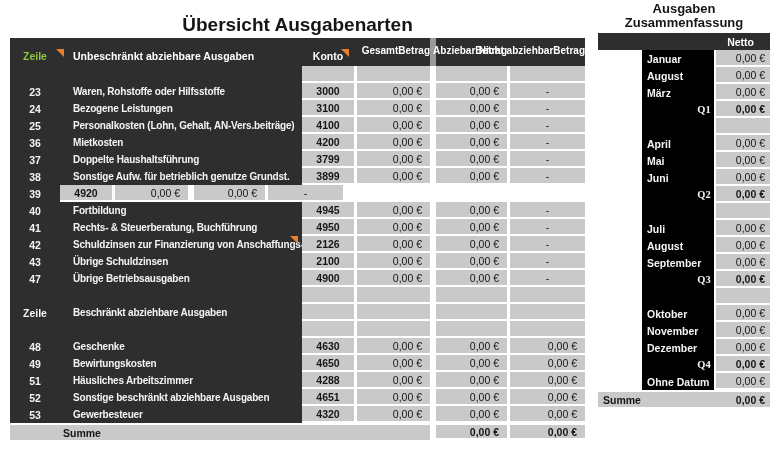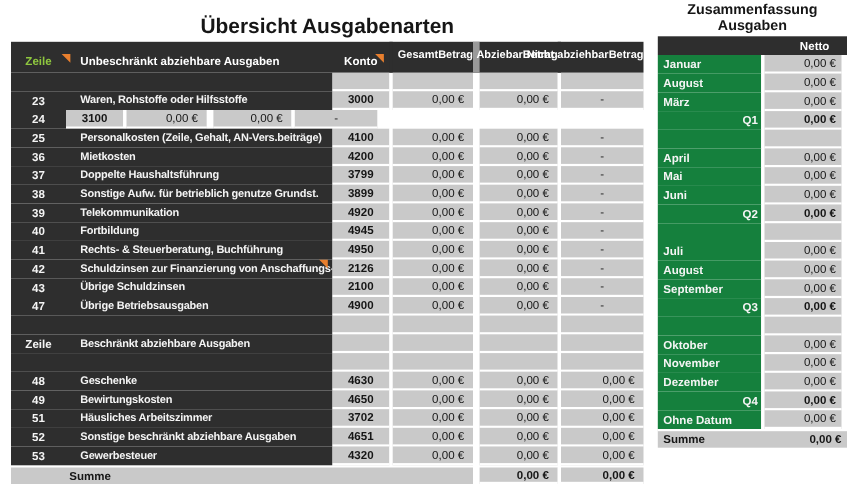--- a/index.html
+++ b/index.html
@@ -52,41 +52,41 @@
   .tri-zeile{left:46px;top:11px;}
   .tri-konto{left:331px;top:11px;}
   .tri-row{right:4px;top:0;}
 
   
   .rpanel{position:absolute;left:598px;top:33px;width:172px;}
   .rheader{box-sizing:border-box;height:17px;background:#2e2e2e;color:#fff;
            display:flex;justify-content:flex-end;align-items:center;
            padding-right:16px;font-size:10.5px;font-weight:700;}
   .rrow{display:flex;height:17px;}
-  .rlabel{box-sizing:border-box;width:94px;background:#15803d;color:#f4f4f4;
+  .rlabel{box-sizing:border-box;width:94px;background:#000000;color:#f4f4f4;
           display:flex;align-items:center;padding-left:5px;font-size:10.5px;
-          font-weight:700;white-space:nowrap;overflow:hidden;}
-  .qlabel{justify-content:flex-end;padding-left:0;padding-right:3px;}
+          font-weight:700;white-space:nowrap;overflow:hidden;margin-left:44px;}
+  .qlabel{justify-content:flex-end;padding-left:0;padding-right:3px;font-family:Liberation Serif, serif;}
   .rline{width:3px;background:#fff;}
   .rval{box-sizing:border-box;width:70px;background:#c9c9c9;border-bottom:2px solid #fff;
         display:flex;align-items:center;justify-content:flex-end;padding-right:5px;
         font-size:10.5px;color:#161616;}
   .rrow-sum{box-sizing:border-box;height:17px;border-top:2px solid #fff;background:#c9c9c9;
             display:flex;justify-content:space-between;align-items:center;
             padding:0 5px;font-size:10.5px;font-weight:700;color:#161616;}
 </style>
 </head>
 <body>
 
 <div class="screen">
 
   <div class="ltitle">Übersicht Ausgabenarten</div>
   <div class="rtitle">
+    <div>Ausgaben</div>
     <div>Zusammenfassung</div>
-    <div>Ausgaben</div>
   </div>
 
   <div class="ltable">
     <div class="lheader">
       <div class="hc h-zeile">
         <span>Zeile</span>
       </div>
       <div class="hc h-label">
         <span>Unbeschränkt abziehbare Ausgaben</span>
       </div>
@@ -129,31 +129,32 @@
           <div class="cell gray konto">3000</div>
           <div class="cell linecol"></div>
           <div class="cell gray val w-ges">0,00 €</div>
           <div class="cell gapcol"></div>
           <div class="cell gray val w-abz">0,00 €</div>
           <div class="cell linecol"></div>
           <div class="cell gray dashc w-nicht">-</div>
         </div>
         <div class="lrow">
           <div class="cell dark zeile">24</div>
+          <div class="cell dark label">Bezogene Leistungen</div>
           <div class="cell gray konto">3100</div>
           <div class="cell linecol"></div>
           <div class="cell gray val w-ges">0,00 €</div>
           <div class="cell gapcol"></div>
           <div class="cell gray val w-abz">0,00 €</div>
           <div class="cell linecol"></div>
           <div class="cell gray dashc w-nicht">-</div>
         </div>
         <div class="lrow">
           <div class="cell dark zeile">25</div>
-          <div class="cell dark label">Personalkosten (Zeile, Gehalt, AN-Vers.beiträge)</div>
+          <div class="cell dark label">Personalkosten (Lohn, Gehalt, AN-Vers.beiträge)</div>
           <div class="cell gray konto">4100</div>
           <div class="cell linecol"></div>
           <div class="cell gray val w-ges">0,00 €</div>
           <div class="cell gapcol"></div>
           <div class="cell gray val w-abz">0,00 €</div>
           <div class="cell linecol"></div>
           <div class="cell gray dashc w-nicht">-</div>
         </div>
         <div class="lrow">
           <div class="cell dark zeile">36</div>
@@ -183,21 +184,20 @@
           <div class="cell gray konto">3899</div>
           <div class="cell linecol"></div>
           <div class="cell gray val w-ges">0,00 €</div>
           <div class="cell gapcol"></div>
           <div class="cell gray val w-abz">0,00 €</div>
           <div class="cell linecol"></div>
           <div class="cell gray dashc w-nicht">-</div>
         </div>
         <div class="lrow">
           <div class="cell dark zeile">39</div>
-          <div class="cell dark label">Telekommunikation</div>
           <div class="cell gray konto">4920</div>
           <div class="cell linecol"></div>
           <div class="cell gray val w-ges">0,00 €</div>
           <div class="cell gapcol"></div>
           <div class="cell gray val w-abz">0,00 €</div>
           <div class="cell linecol"></div>
           <div class="cell gray dashc w-nicht">-</div>
         </div>
         <div class="lrow">
           <div class="cell dark zeile">40</div>
@@ -305,21 +305,21 @@
           <div class="cell linecol"></div>
           <div class="cell gray val w-ges">0,00 €</div>
           <div class="cell gapcol"></div>
           <div class="cell gray val w-abz">0,00 €</div>
           <div class="cell linecol"></div>
           <div class="cell gray val w-nicht">0,00 €</div>
         </div>
         <div class="lrow">
           <div class="cell dark zeile">51</div>
           <div class="cell dark label">Häusliches Arbeitszimmer</div>
-          <div class="cell gray konto">3702</div>
+          <div class="cell gray konto">4288</div>
           <div class="cell linecol"></div>
           <div class="cell gray val w-ges">0,00 €</div>
           <div class="cell gapcol"></div>
           <div class="cell gray val w-abz">0,00 €</div>
           <div class="cell linecol"></div>
           <div class="cell gray val w-nicht">0,00 €</div>
         </div>
         <div class="lrow">
           <div class="cell dark zeile">52</div>
           <div class="cell dark label">Sonstige beschränkt abziehbare Ausgaben</div>

